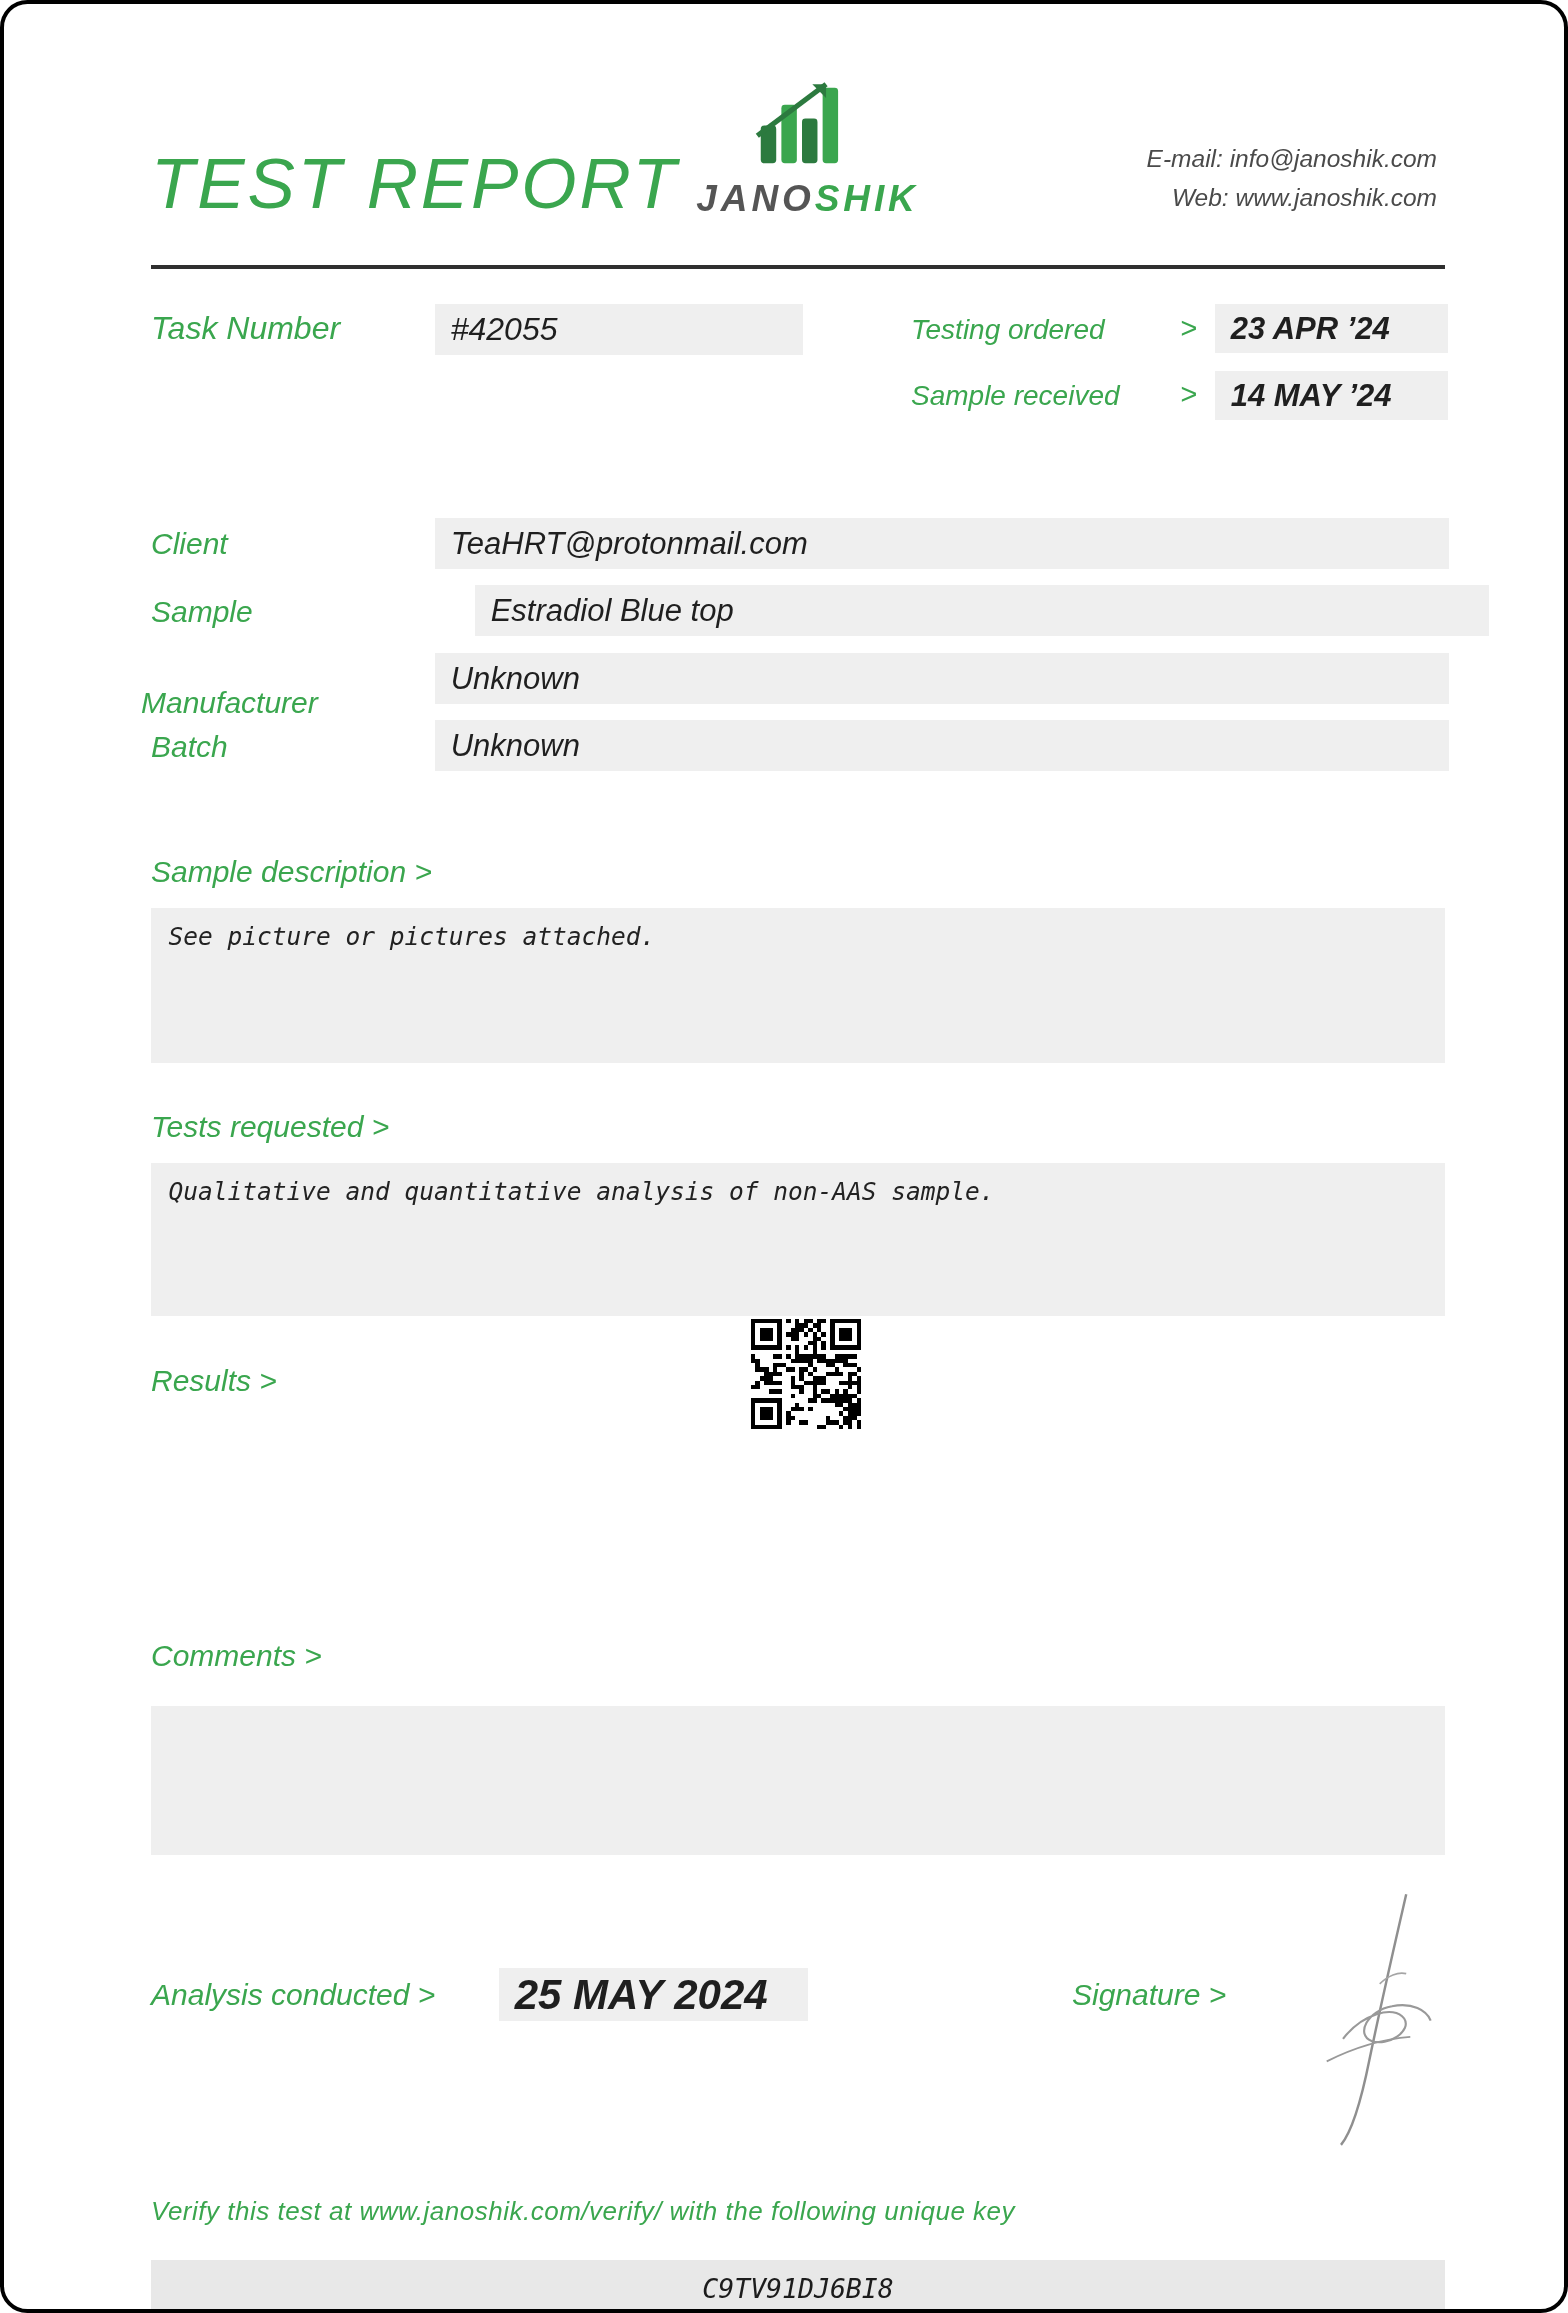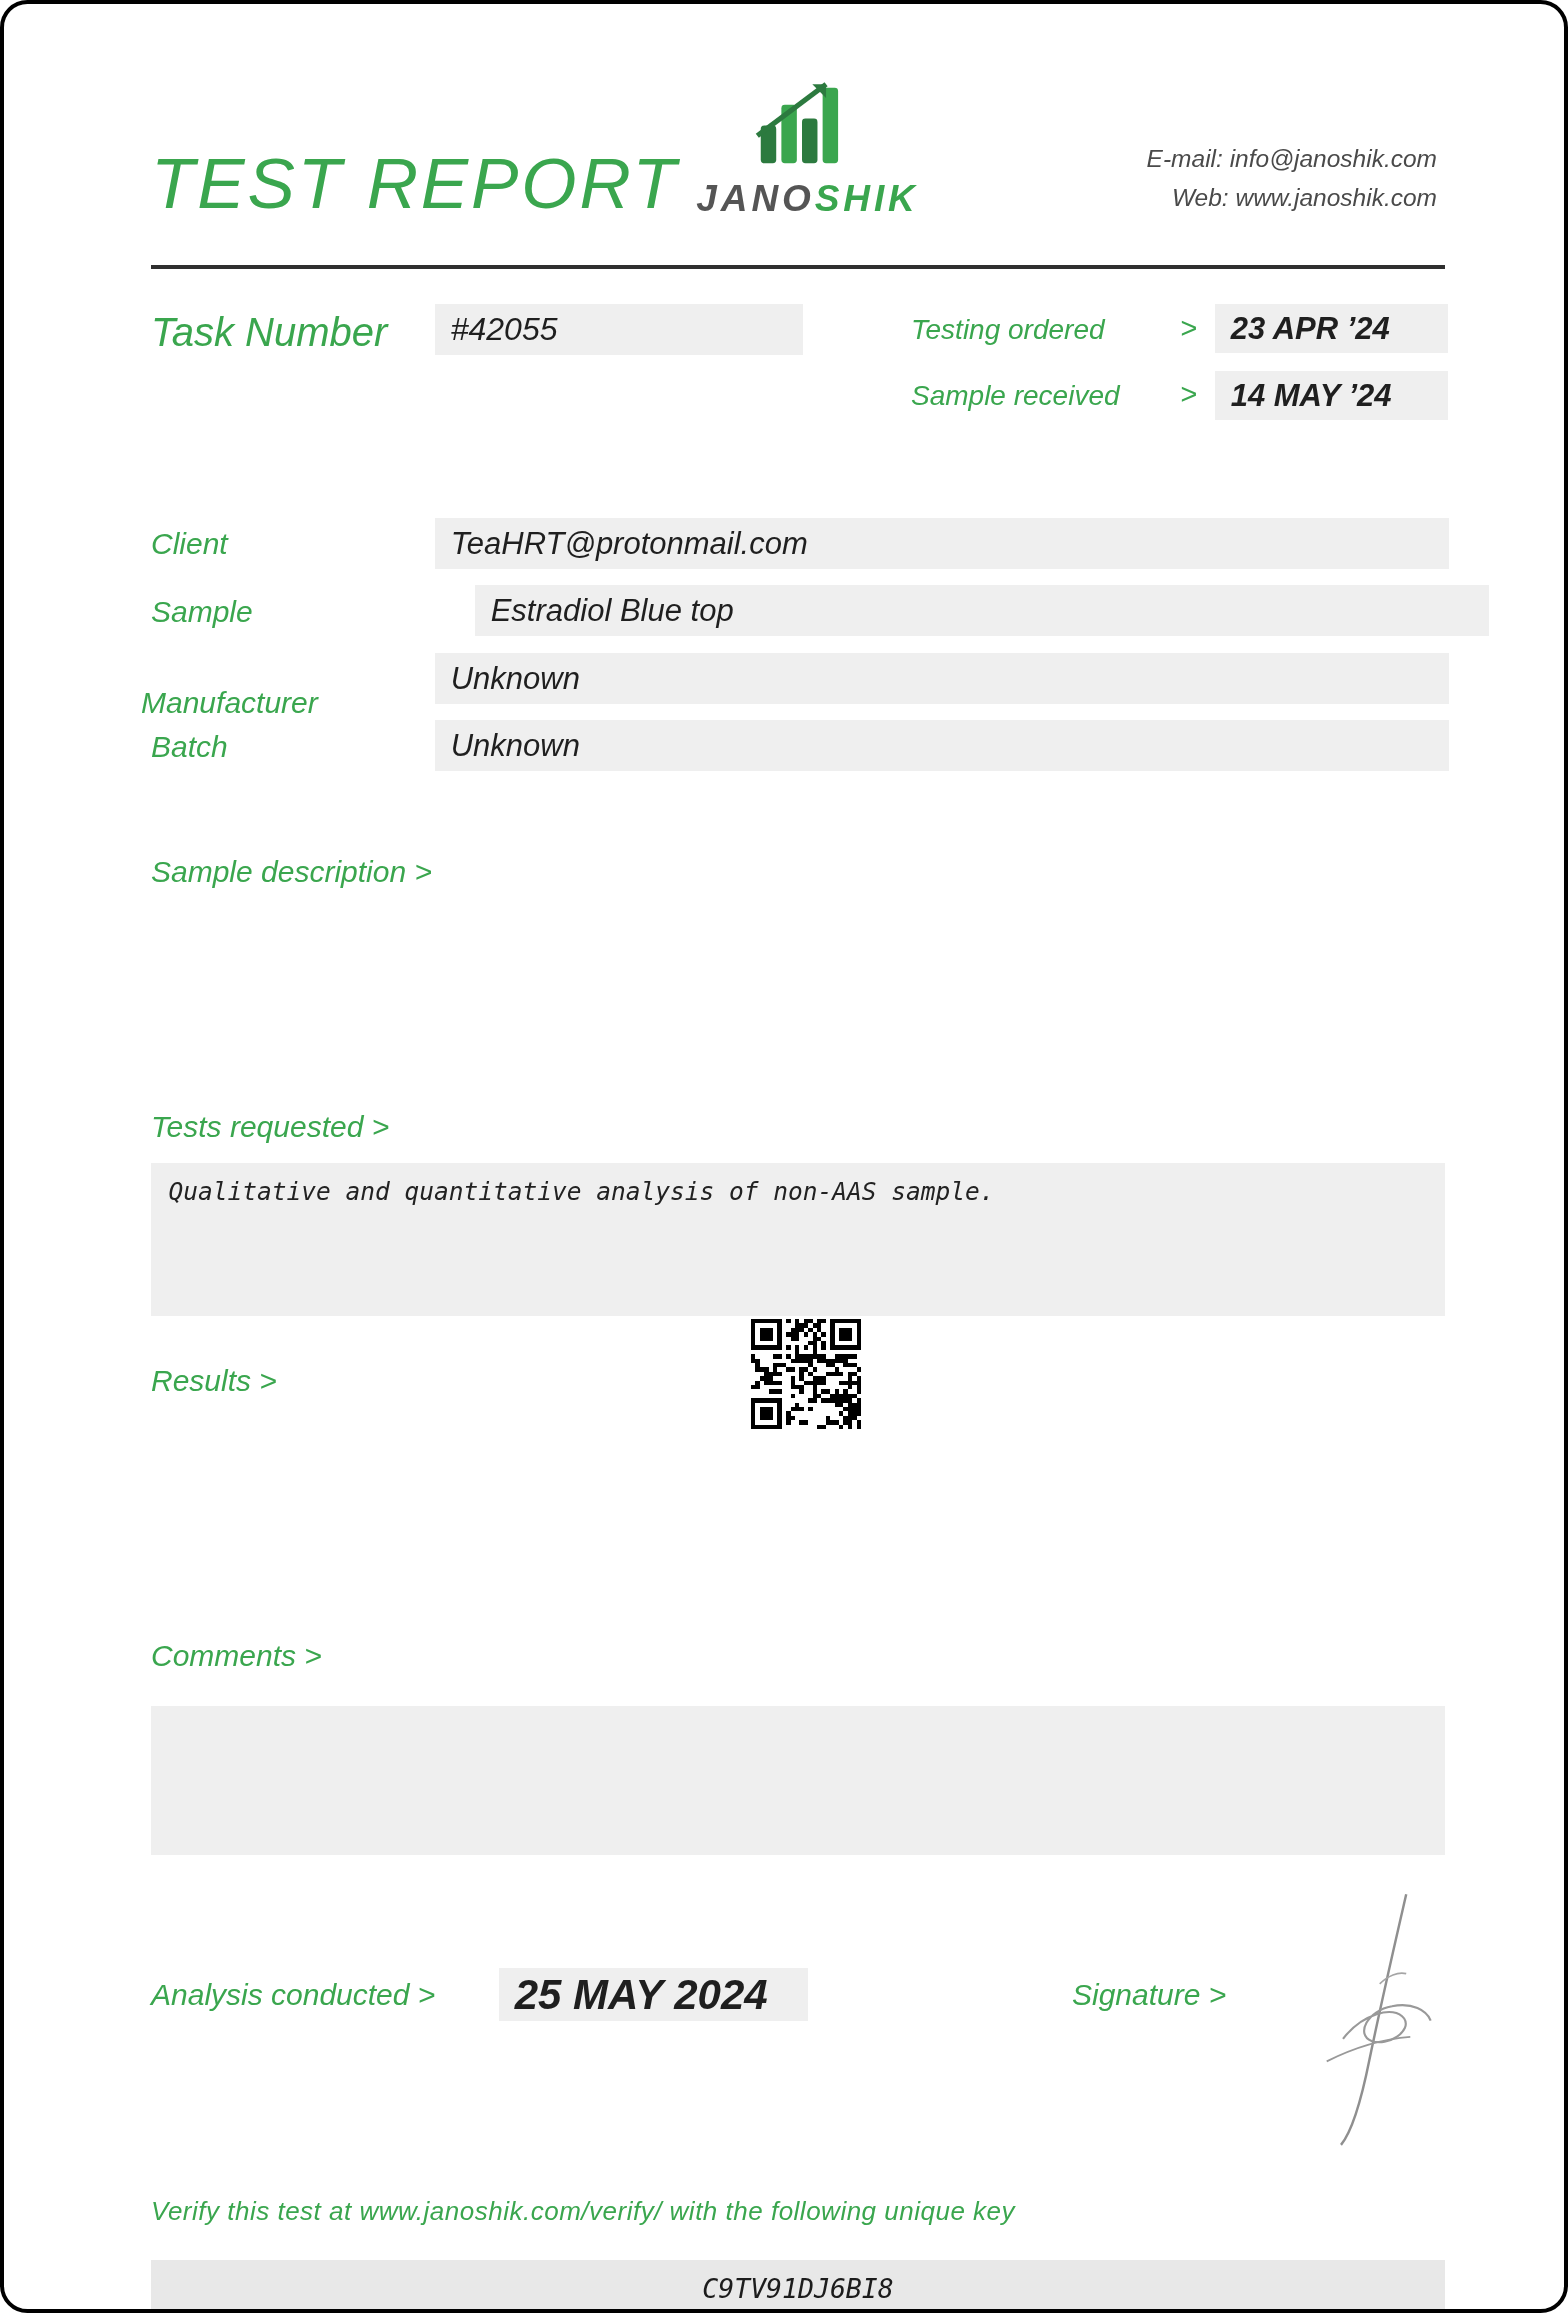--- a/index.html
+++ b/index.html
@@ -29,21 +29,21 @@
     color:var(--logo-gray,#555);
   }
   .logo-word .g{color:var(--accent,#3aa64e);}
   .contact{
     right:127px;top:135px;width:490px;
     text-align:right;font-size:24.5px;line-height:39px;
     color:var(--contact,#4a4a4a);
   }
   .divider{left:147px;top:261px;width:1294px;height:3.9px;background:#2f2f2f;}
   .lbl{font-size:30px;color:var(--accent,#3aa64e);}
-  .lbl-lg{font-size:40px;}
+  .lbl-lg{font-size:32px;}
   .vbox{
     background:var(--box-bg,#efefef);
     box-sizing:border-box;
     display:flex;align-items:center;
     padding:0 15.7px;
     font-size:31px;
   }
   .bold{font-weight:bold;}
   .arrow{font-size:29px;color:var(--accent,#3aa64e);}
   .section-box{
@@ -139,20 +139,23 @@
   <div class="abs vbox" style="left:431px;top:649px;width:1014px;height:51px;">
     <span>Unknown</span>
   </div>
 
   <div class="abs lbl" style="left:147px;top:726px;">Batch</div>
   <div class="abs vbox" style="left:431px;top:716px;width:1014px;height:51px;">
     <span>Unknown</span>
   </div>
 
   <div class="abs lbl" style="left:147px;top:851px;">Sample description &gt;</div>
+  <div class="abs section-box" style="left:147px;top:904px;width:1294px;height:155px;">
+    <span>See picture or pictures attached.</span>
+  </div>
 
   <div class="abs lbl" style="left:147px;top:1106px;">Tests requested &gt;</div>
   <div class="abs section-box" style="left:147px;top:1159px;width:1294px;height:153px;">
     <span>Qualitative and quantitative analysis of non-AAS sample.</span>
   </div>
 
   <div class="abs qr" id="qr"><svg viewBox="0 0 25 25" width="100%" height="100%" shape-rendering="crispEdges">
         <rect width="25" height="25" fill="#fff"></rect>
         <rect x="0" y="0" width="1" height="1" fill="#000"></rect>
         <rect x="1" y="0" width="1" height="1" fill="#000"></rect>

